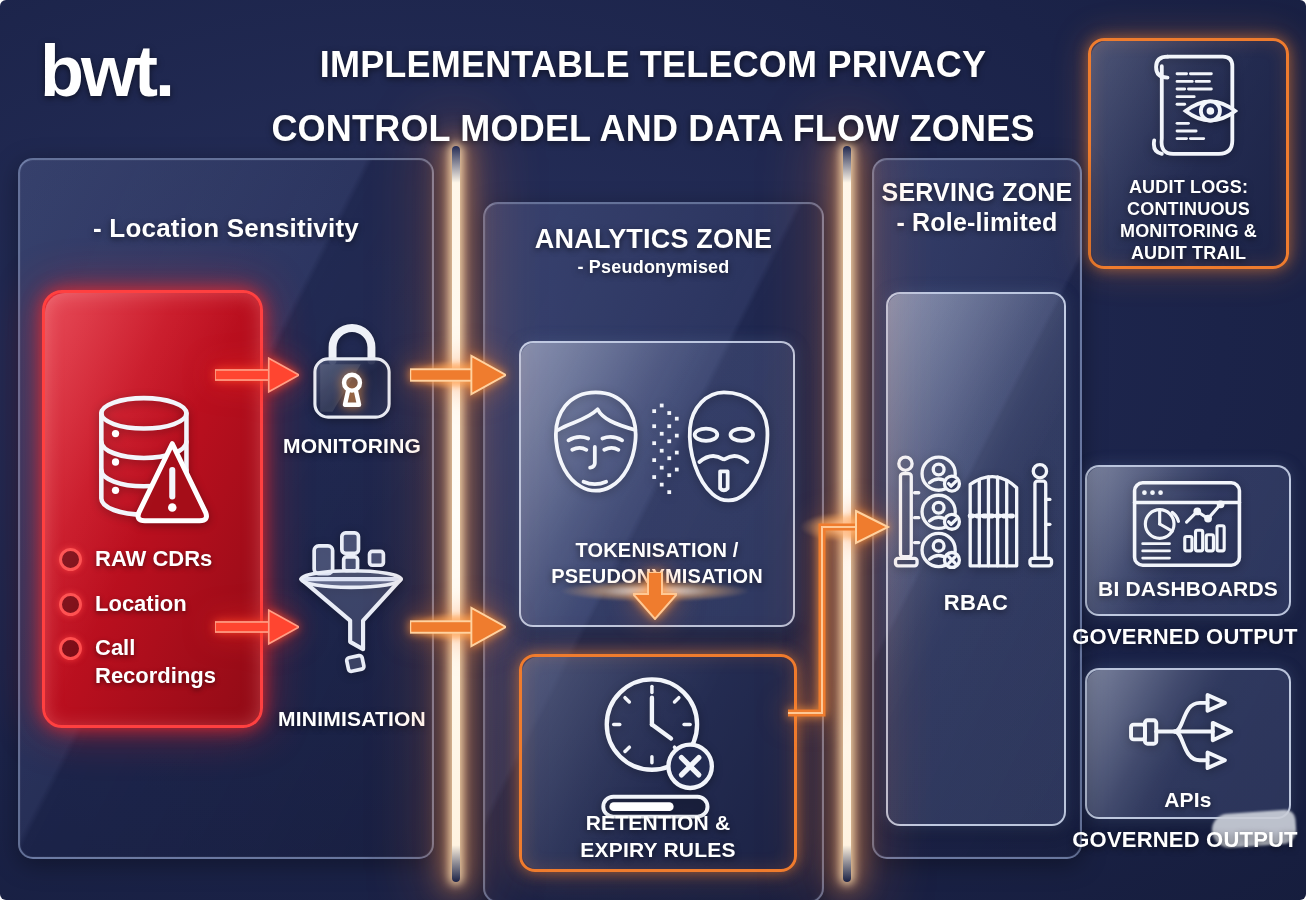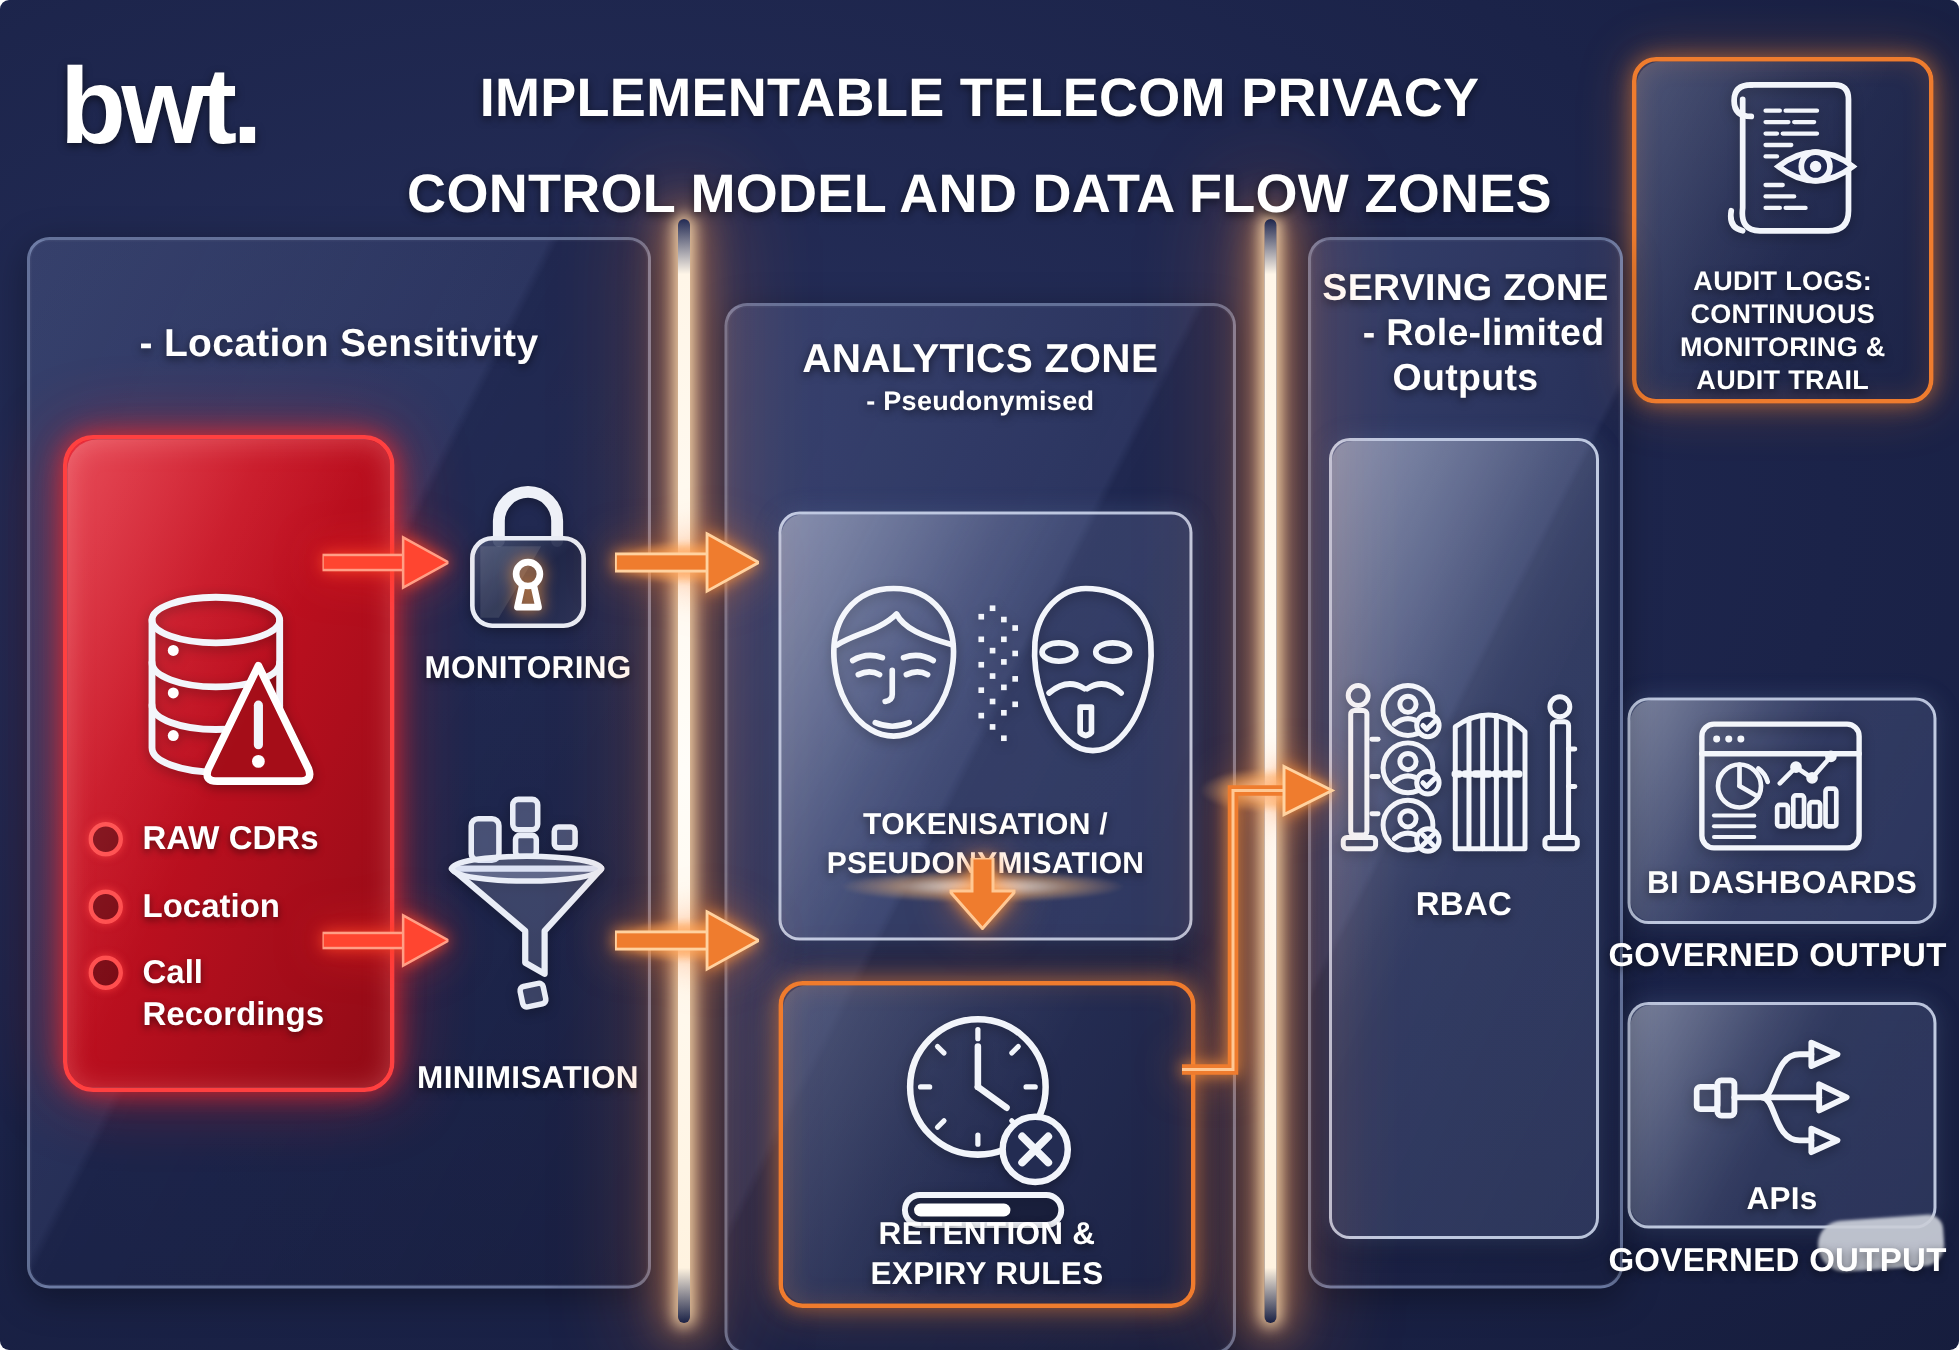--- a/index.html
+++ b/index.html
@@ -204,22 +204,21 @@
         <rect x="12" y="147" width="120" height="23" rx="11.5" fill="rgba(20,26,50,.4)" stroke="#f2f5fb" stroke-width="4.5"></rect>
         <rect x="19" y="153.5" width="74" height="10" rx="5" fill="#fff"></rect>
       </svg>
       <div class="t" style="left:0;top:154px;width:272px;font-size:21px;">RETENTION &amp;</div>
       <div class="t" style="left:0;top:181px;width:272px;font-size:21px;">EXPIRY RULES</div>
     </div>
   </div>
 
   <div class="zonepanel" style="left:872px;top:158px;width:206px;height:697px;">
     <div class="t" style="left:0;top:18px;width:206px;font-size:25px;">SERVING ZONE</div>
-    <div class="t" style="left:0;top:48px;width:206px;font-size:25px;padding-left:12px;">- Role-limited</div>
-    <div class="t" style="left:0;top:78px;width:206px;font-size:25px;">Outputs</div>
+    <div class="t" style="left:0;top:48px;width:206px;font-size:25px;">- Role-limited</div>
 
     <div class="glass" style="left:12px;top:132px;width:176px;height:530px;background:linear-gradient(115deg, rgba(175,190,225,.38), rgba(120,135,175,.25) 45%, rgba(95,110,155,.30));">
       <svg class="icon" style="left:5px;top:158px;width:166px;height:128px;" viewBox="0 0 200 152">
         <g class="ik" style="stroke-width:4;">
           <circle cx="15" cy="13" r="8"></circle>
           <rect x="9" y="25" width="13" height="100" rx="3"></rect>
           <rect x="3" y="127" width="26" height="9" rx="3"></rect>
           <path d="M26,48 h5"></path>
             <path d="M26,78 h5"></path>
             <path d="M26,108 h5"></path>

